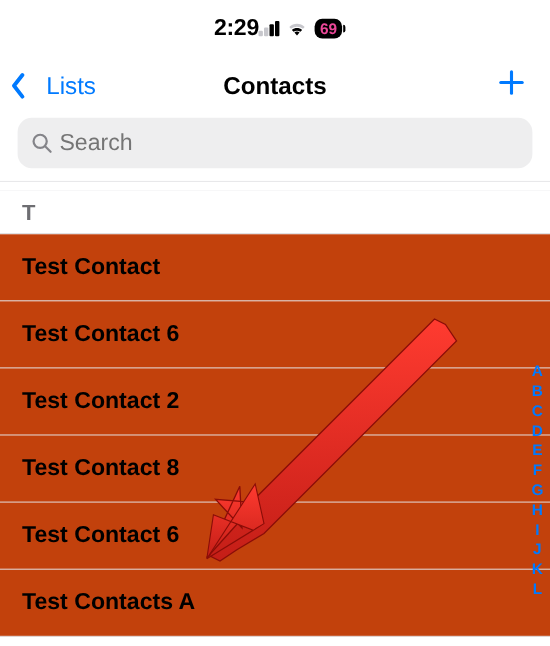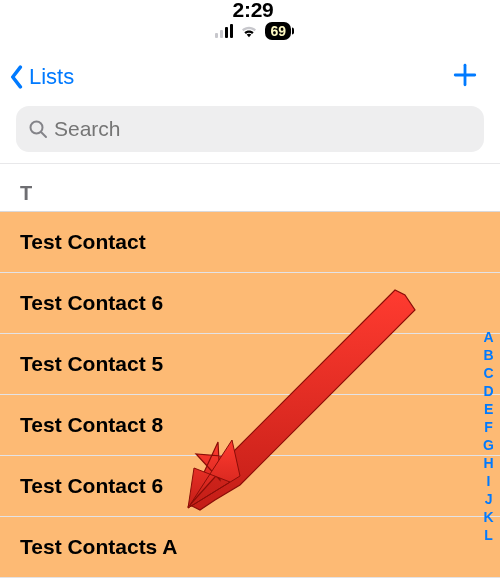--- a/index.html
+++ b/index.html
@@ -6,25 +6,24 @@
     body {
       width: 500px;
       height: 587px;
       font-family: -apple-system, BlinkMacSystemFont, "Helvetica Neue", sans-serif;
       background: #fff;
       position: relative;
       overflow: hidden;
     }
     .status-bar {
       display: flex;
-      justify-content: flex-end;
+      justify-content: center;
       align-items: center;
       padding: 12px 28px 8px 34px;
       height: 48px;
-      flex-direction: column;
     }
     .status-time {
       font-size: 21px;
       font-weight: 600;
       letter-spacing: -0.3px;
     }
     .status-right {
       display: flex;
       align-items: center;
       gap: 6px;
@@ -35,21 +34,21 @@
       background: #000;
       border-radius: 1px;
     }
     .signal-bars span:nth-child(1){height:5px;background:#c7c7cc;}
     .signal-bars span:nth-child(2){height:8px;background:#c7c7cc;}
     .signal-bars span:nth-child(3){height:11px;}
     .signal-bars span:nth-child(4){height:14px;}
     .wifi-icon { width:20px; height:14px; }
     .battery-badge {
       background:#000;
-      color:#fef9c3;
+      color:#ec4899;
       font-size:14px;
       font-weight:700;
       border-radius:7px;
       padding:1px 5px 1px 5px;
       display:flex;
       align-items:center;
       position:relative;
     }
     .battery-badge::after{
       content:"";
@@ -65,21 +64,21 @@
       display:flex;
       align-items:center;
       justify-content:space-between;
       padding: 14px 16px 10px 8px;
     }
     .back-btn {
       display:flex;
       align-items:center;
       color:#007aff;
       font-size:22px;
-      gap:5px;
+      gap:18px;
     }
     .back-chevron { width:16px; height:24px; }
     .nav-title {
       font-size:22px;
       font-weight:700;
       position:absolute;
       left:50%;
       transform:translateX(-50%);
     }
     .add-btn { color:#007aff; padding-right:6px; }
@@ -114,21 +113,21 @@
       padding:10px 20px 6px 20px;
       font-size:20px;
       font-weight:700;
       color:#6e6e72;
     }
     .contact-row {
       border-bottom:1px solid #e3e3e6;
       padding:18px 20px;
       font-size:21px;
       font-weight:700;
-      background:#fdba74;
+      background:#c2410c;
     }
     .index-bar {
       position:absolute;
       right:6px;
       top:330px;
       display:flex;
       flex-direction:column;
       align-items:center;
       gap:4px;
     }
@@ -170,20 +169,21 @@
   </div>
 </div>
 
 <div class="nav-bar">
   <div class="back-btn">
     <svg class="back-chevron" viewBox="0 0 12 22">
       <polyline points="10,2 3,11 10,20" fill="none" stroke="#007aff" stroke-width="3.2" stroke-linecap="round" stroke-linejoin="round"></polyline>
     </svg>
     <span>Lists</span>
   </div>
+  <div class="nav-title">Contacts</div>
   <div class="add-btn">
     <svg class="add-icon" viewBox="0 0 24 24">
       <line x1="12" y1="3" x2="12" y2="21" stroke="#007aff" stroke-width="2.6" stroke-linecap="round"></line>
       <line x1="3" y1="12" x2="21" y2="12" stroke="#007aff" stroke-width="2.6" stroke-linecap="round"></line>
     </svg>
   </div>
 </div>
 
 <div class="search-wrap">
   <div class="search-field">
@@ -194,21 +194,21 @@
     <input class="search-input" placeholder="Search" style="">
   </div>
 </div>
 
 <div class="section-divider"></div>
 
 <div class="section-header">T</div>
 
 <div class="contact-row">Test Contact</div>
 <div class="contact-row">Test Contact 6</div>
-<div class="contact-row">Test Contact 5</div>
+<div class="contact-row">Test Contact 2</div>
 <div class="contact-row">Test Contact 8</div>
 <div class="contact-row">Test Contact 6</div>
 <div class="contact-row">Test Contacts A</div>
 
 <div class="index-bar">
   <span class="index-letter">A</span>
   <span class="index-letter">B</span>
   <span class="index-letter">C</span>
   <span class="index-letter">D</span>
   <span class="index-letter">E</span>

